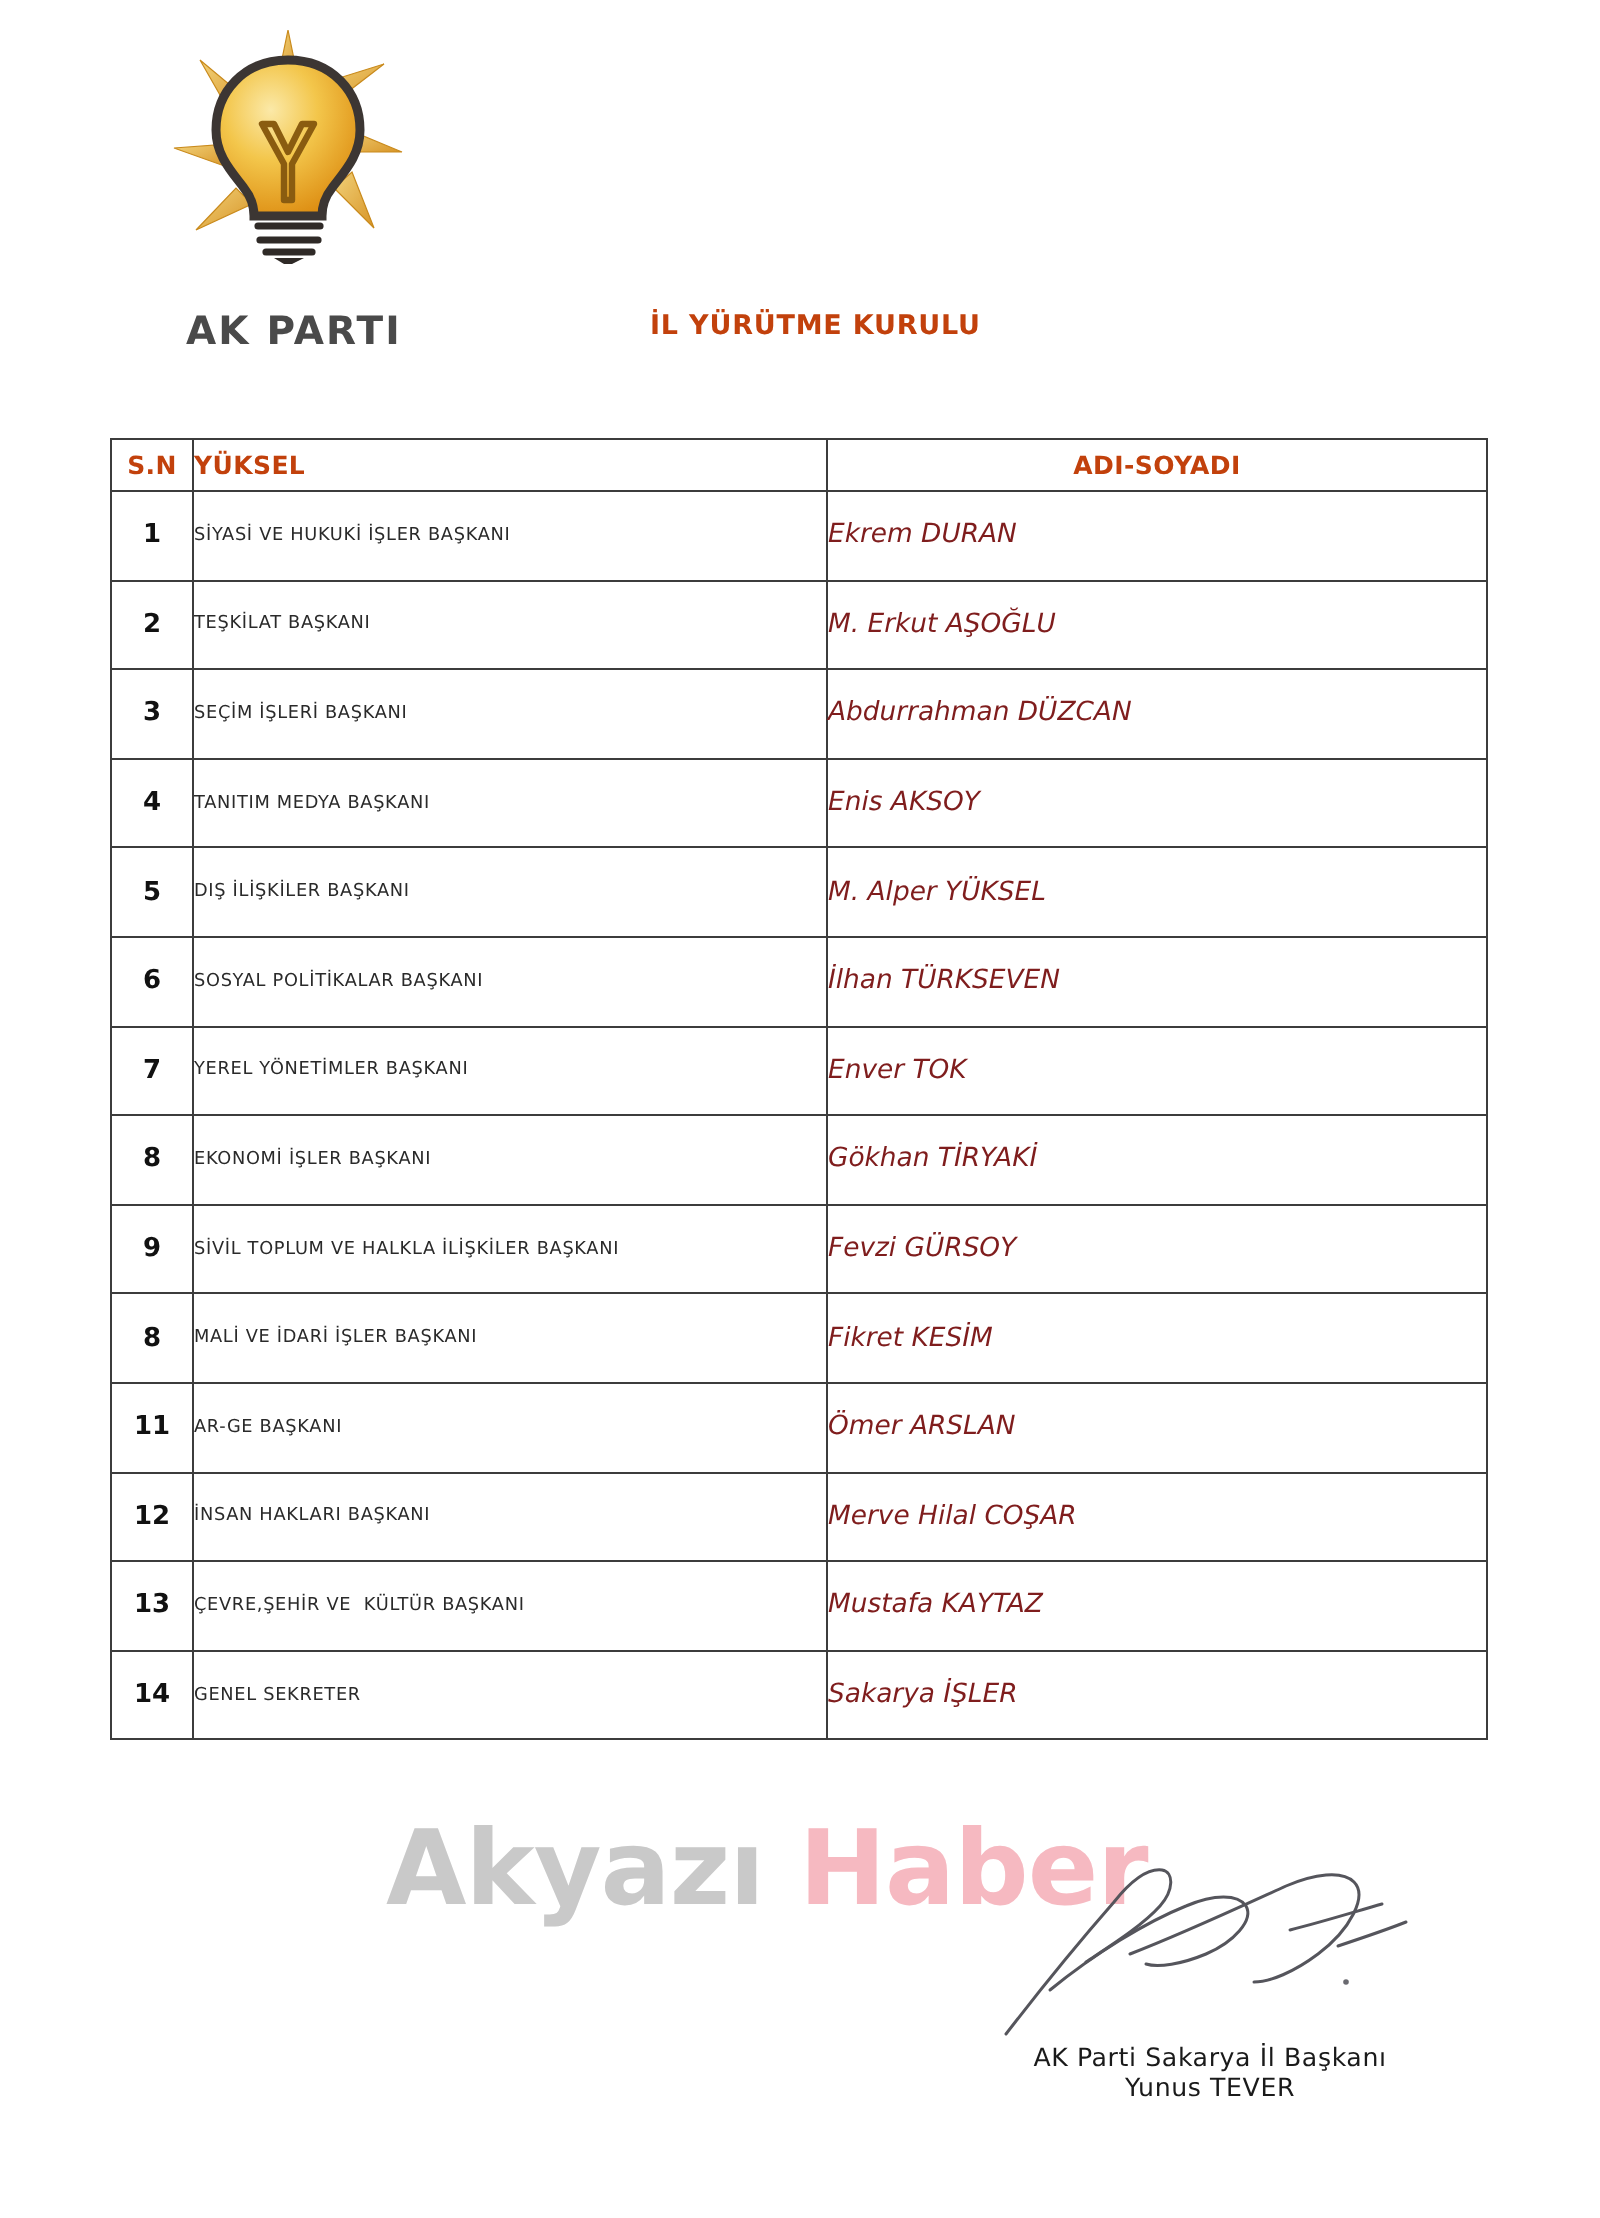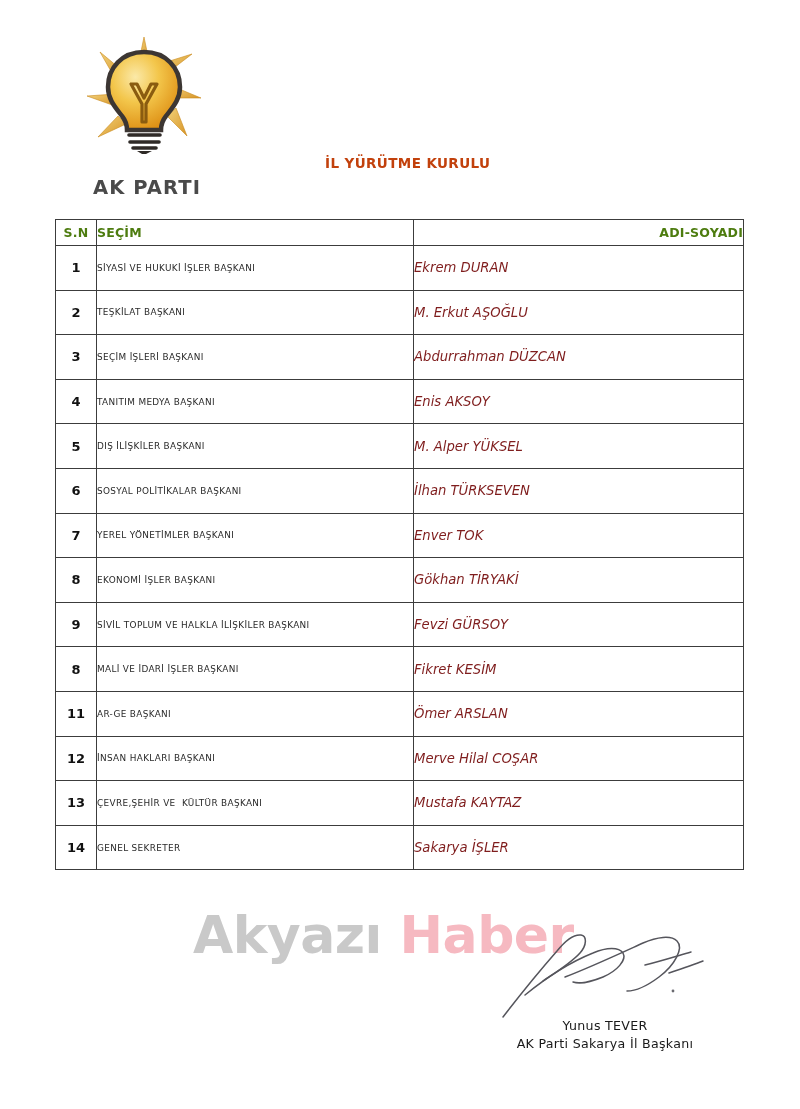--- a/index.html
+++ b/index.html
@@ -14,21 +14,21 @@
     position: relative;
     overflow: hidden;
     font-family: "Liberation Sans", sans-serif;
     color: #1c1c1c;
   }
 
   
   #logo-block {
     position: absolute;
     left: 72px;
-    top: 36px;
+    top: 14px;
     width: 150px;
     height: 150px;
   }
   #logo-mark {
     position: absolute;
     left: 12px;
     top: 0px;
     width: 120px;
     height: 118px;
   }
@@ -74,26 +74,26 @@
   }
   .col-sn   { width: 41px; }
   .col-role { width: 317px; }
   .col-name { width: 330px; }
 
   thead th {
     height: 25px;
     font-family: "DejaVu Sans", sans-serif;
     font-weight: bold;
     font-size: 12.5px;
-    color: #4d7c0f;
+    color: #c2410c;
     letter-spacing: 0.2px;
   }
   th.h-sn   { text-align: center; }
   th.h-role { text-align: left; padding-left: 8px; }
-  th.h-name { text-align: right; padding-left: 8px; }
+  th.h-name { text-align: center; padding-left: 8px; }
 
   tbody tr { height: 44.6px; }
 
   td.c-sn {
     text-align: center;
     font-family: "DejaVu Sans", sans-serif;
     font-weight: bold;
     font-size: 13px;
     color: #111111;
   }
@@ -201,21 +201,21 @@
 
 <table id="roster-table">
   <colgroup>
     <col class="col-sn">
       <col class="col-role">
       <col class="col-name">
   </colgroup>
   <thead>
     <tr>
       <th class="h-sn">S.N</th>
-      <th class="h-role">SEÇİM</th>
+      <th class="h-role">YÜKSEL</th>
       <th class="h-name">ADI-SOYADI</th>
     </tr>
   </thead>
   <tbody id="roster-body">
       <tr>
         <td class="c-sn">1</td>
         <td class="c-role">SİYASİ VE HUKUKİ İŞLER BAŞKANI</td>
         <td class="c-name">Ekrem DURAN</td>
       </tr>
       <tr>
@@ -297,15 +297,15 @@
       <path d="M30 70 C52 52 78 36 98 28 C112 22 124 22 128 28 C132 35 122 46 108 52 C96 57 84 59 78 57"></path>
       <path d="M70 52 C96 42 126 28 148 18 C162 12 176 10 182 16 C189 23 180 40 164 52 C152 61 140 66 132 66"></path>
       <path d="M150 40 C166 36 182 31 196 27"></path>
       <path d="M174 48 C186 44 198 40 208 36"></path>
     </g>
     <circle cx="178" cy="66" r="1.4" fill="#6a6a70"></circle>
   </svg>
 </div>
 
 <div id="signature-block">
+  <div id="signer-role">AK Parti Sakarya İl Başkanı</div>
   <div id="signer-name">Yunus TEVER</div>
-  <div id="signer-role">AK Parti Sakarya İl Başkanı</div>
 </div>
 
 </body></html>

